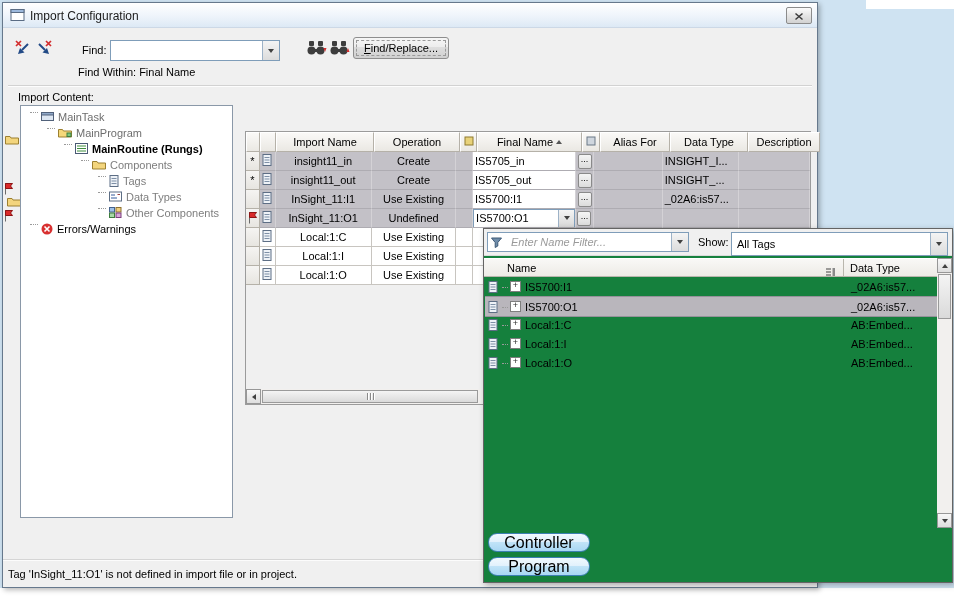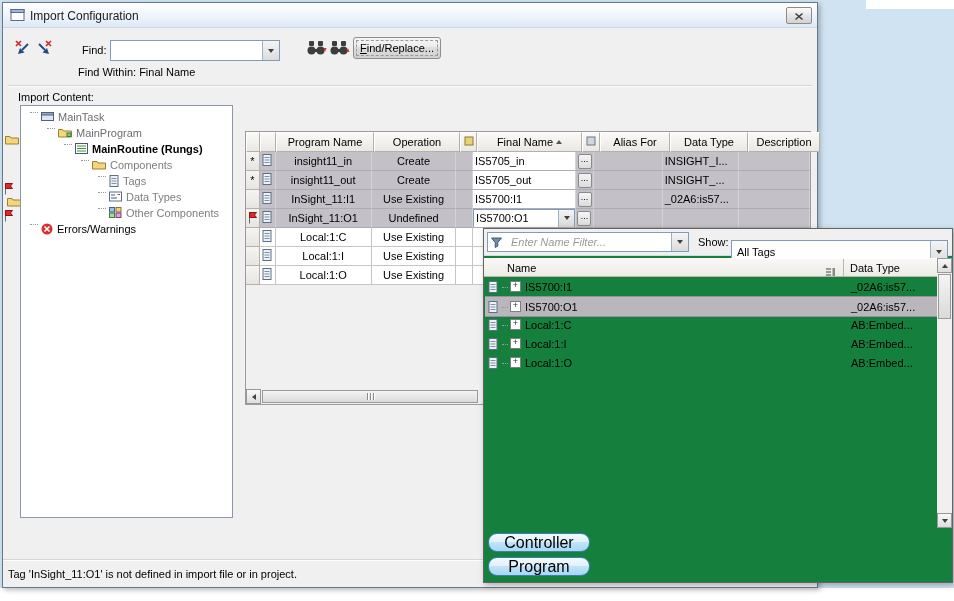--- a/index.html
+++ b/index.html
@@ -129,21 +129,21 @@
   <div class="abs" style="left:329px;top:40px;width:21px;height:19px">
     <span><svg width="21" height="17">
           <rect x="3" y="1" width="5" height="5" rx="1" fill="#3d3d3d"></rect>
           <rect x="12" y="1" width="5" height="5" rx="1" fill="#3d3d3d"></rect>
           <circle cx="5.5" cy="10.5" r="4" fill="#3d3d3d"></circle>
           <circle cx="14.5" cy="10.5" r="4" fill="#3d3d3d"></circle>
           <rect x="8" y="9" width="4" height="3" fill="#3d3d3d"></rect>
           <path d="M17.5 12 h3 l-1.5 -4 z" fill="#d22d2d"></path>
         </svg></span>
   </div>
-  <button class="abs win-btn" style="left:353px;top:37px;width:88px;height:22px">
+  <button class="abs win-btn" style="left:353px;top:37px;width:96px;height:22px">
     <span class="fl">Find/Replace...</span>
   </button>
   <span class="abs t11" style="left:78px;top:66px">Find Within: Final Name</span>
   <div class="abs" style="left:8px;top:85px;width:804px;height:2px;border-top:1px solid #d2d2d2;border-bottom:1px solid #fdfdfd"></div>
 
   <span class="abs t11" style="left:18px;top:91px">Import Content:</span>
   <span class="abs ticon" style="left:5px;top:134px">
       <svg width="14" height="11">
         <path d="M0.5 2.5 h4.5 l1 1.5 h7.5 v6 h-13 z" fill="#f3d57d" stroke="#9c8030"></path>
       </svg>
@@ -249,21 +249,21 @@
       </span>
     <span>Errors/Warnings</span>
   </div>
 
   <div class="abs grid-frame"></div>
 
   <div class="abs grid-head">
     <div class="hcell cw-marker"></div>
     <div class="hcell cw-icon"></div>
     <div class="hcell cw-import">
-        <span>Program Name</span>
+        <span>Import Name</span>
       </div>
     <div class="hcell cw-oper">
         <span>Operation</span>
       </div>
     <div class="hcell cw-icon2">
         <span><svg width="10" height="10">
             <rect x="1" y="1" width="8" height="8" fill="#e8d27a" stroke="#8f7b2f"></rect>
           </svg></span>
       </div>
     <div class="hcell cw-final">
@@ -452,21 +452,21 @@
           <svg width="11" height="11">
             <path d="M0.5 1 h10 L6.8 5.5 V9 L4.2 10.5 V5.5 Z" fill="#6f8ca9" stroke="#3e5a77"></path>
           </svg>
         </span>
       <input style="border: none; outline: none; background: transparent; width: 150px; height: 14px; font-size: 11px; margin-left: 3px;" placeholder="Enter Name Filter...">
       <span class="dd">
           <i class="tri-down"></i>
         </span>
     </div>
     <span class="abs t11" style="left:214px;top:7px">Show:</span>
-    <div class="abs combo" style="left:247px;top:11px;width:217px;height:24px">
+    <div class="abs combo" style="left:247px;top:3px;width:217px;height:24px">
       <span class="t11" style="margin-left:5px">All Tags</span>
       <span class="dd">
           <i class="tri-down"></i>
         </span>
     </div>
 
     <div class="abs tb-head">
       <span class="abs t11" style="left:23px;top:3px">Name</span>
       <span class="abs" style="left:341px;top:4px"><svg width="11" height="10">
             <path d="M1 2h5M1 5h5M1 8h5" stroke="#444"></path>

